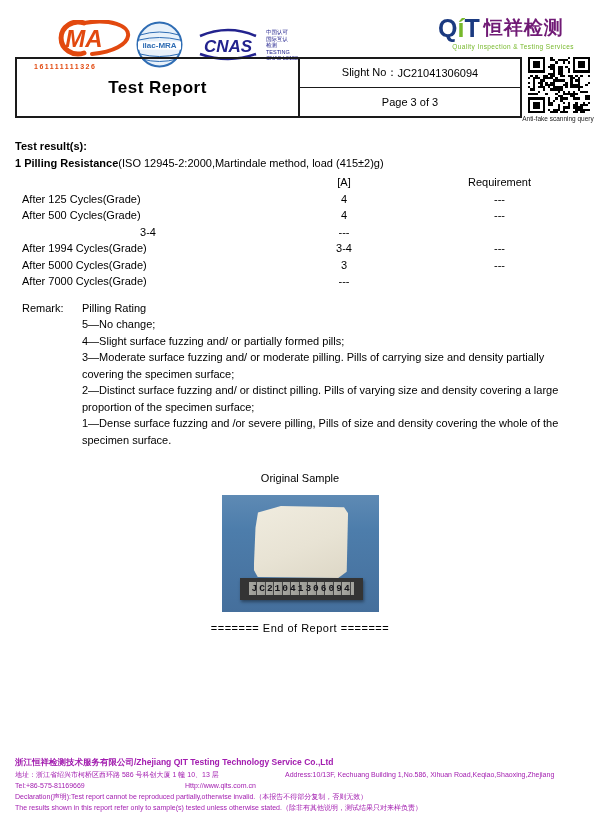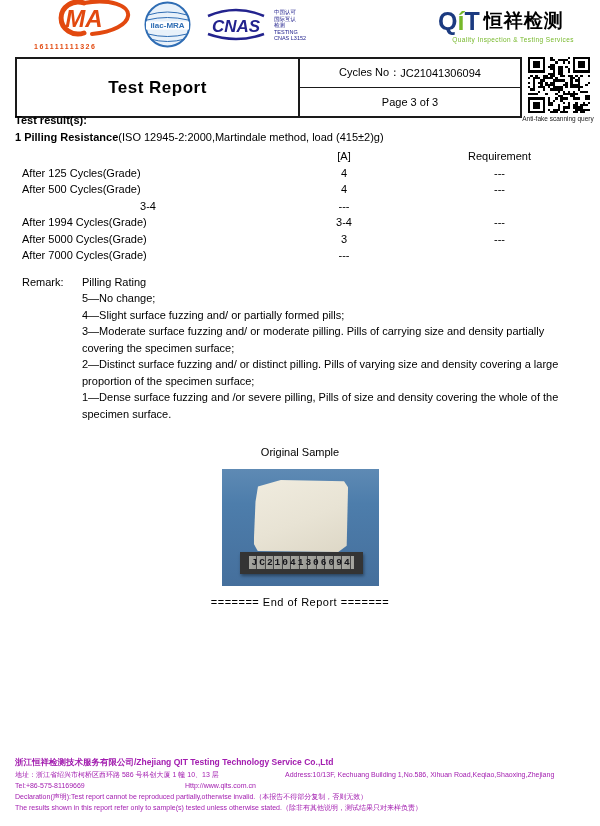--- a/index.html
+++ b/index.html
@@ -5,51 +5,51 @@
   * { margin:0; padding:0; box-sizing:border-box; }
   html,body { background:#888; }
   .page {
     position:relative; width:600px; height:826px; margin:0 auto;
     background:#ffffff; color:#000;
     font-family:"Liberation Sans", sans-serif;
     overflow:hidden;
   }
 
   
-  .logo-row { position:absolute; top:0; left:32px; display:flex; align-items:flex-start; }
+  .logo-row { position:absolute; top:20px; left:32px; display:flex; align-items:flex-start; }
   .cma { width:100px; }
   .cma-num { font-size:7px; font-weight:bold; color:#e2490f; letter-spacing:1.5px; margin-top:1px; padding-left:2px; }
-  .ilac { margin-left:12px; margin-top:1px; position:relative; width:47px; height:47px; }
+  .ilac { margin-left:4px; margin-top:1px; position:relative; width:47px; height:47px; }
   .cnas-wrap { margin-left:12px; margin-top:7px; display:flex; }
   .cnas-side { margin-left:5px; margin-top:2px; color:#23238e; font-size:5.5px; line-height:6.5px; }
   .qit { position:absolute; top:8px; left:438px; width:150px; }
-  .qit-main { display:flex; align-items:flex-start; }
+  .qit-main { display:flex; align-items:flex-start;margin-top:7px; }
   .qit-en { font-size:25px; font-weight:bold; color:#1b3a80; letter-spacing:0; line-height:26px; }
   .qit-en .accent { color:#76b82a; }
-  .qit-cn { font-size:19px; font-weight:bold; color:#000000; margin-left:4px; letter-spacing:1px; }
+  .qit-cn { font-size:19px; font-weight:bold; color:#701a75; margin-left:4px; letter-spacing:1px; }
   .qit-tag { font-size:6.5px; color:#76b82a; margin-top:2px; letter-spacing:0.4px; text-align:center; }
 
   
   .title-table {
     position:absolute; left:15px; top:57px; width:507px; height:61px;
     border:2px solid #1a1a1a; display:grid; grid-template-columns:283px 1fr;
   }
   .tt-left { border-right:2px solid #1a1a1a; display:flex; align-items:center; justify-content:center;
              font-size:17px; font-weight:bold; letter-spacing:0.5px; }
   .tt-right { display:grid; grid-template-rows:1fr 1fr; }
   .tt-row { display:flex; align-items:center; justify-content:center; font-size:11px; }
   .tt-row.first { border-bottom:1.5px solid #1a1a1a; }
 
   
   .qr { position:absolute; left:528px; top:57px; width:62px; height:56px; }
   .qr-caption { position:absolute; left:518px; top:115px; width:80px; text-align:center;
                 font-size:6.5px; color:#222; }
 
   
-  .content { position:absolute; left:15px; top:112px; width:570px; font-size:11px; line-height:16.5px; }
+  .content { position:absolute; left:15px; top:138px; width:570px; font-size:11px; line-height:16.5px; }
   .bold { font-weight:bold; }
   .rrow { display:grid; grid-template-columns:252px 140px 1fr; padding-left:7px; }
   .rrow .val { text-align:center; }
   .rrow .req { text-align:center; }
   .rrow-head { margin-top:3px; }
   .remark { display:grid; grid-template-columns:60px 1fr; padding-left:7px; margin-top:10px; }
   .sample-caption { text-align:center; margin-top:22px; }
   .photo { position:relative; width:157px; height:117px; margin:8px auto 0 auto;
            background:linear-gradient(180deg,#5e8ab4 0%,#4d7dab 30%,#456f9c 100%); }
   .fabric { position:absolute; left:20%; top:8%; width:61%; height:64%;
@@ -118,21 +118,21 @@
       <span class="qit-en"><span>Q</span><span class="accent">í</span><span>T</span></span>
       <span class="qit-cn">恒祥检测</span>
     </div>
     <div class="qit-tag">Quality Inspection &amp; Testing  Services</div>
   </div>
 
   <div class="title-table">
     <div class="tt-left">Test Report</div>
     <div class="tt-right">
       <div class="tt-row first">
-        <span>Cycles No：</span>
+        <span>Slight No：</span>
           <span>JC21041306094</span>
       </div>
       <div class="tt-row">Page 3 of 3</div>
     </div>
   </div>
 
   <div class="qr"><svg viewBox="0 0 25 25" width="100%" height="100%" preserveAspectRatio="none" shape-rendering="crispEdges">
         <rect width="25" height="25" fill="#fff"></rect>
         <rect x="0" y="0" width="7" height="7" fill="#000"></rect>
         <rect x="1" y="1" width="5" height="5" fill="#fff"></rect>

